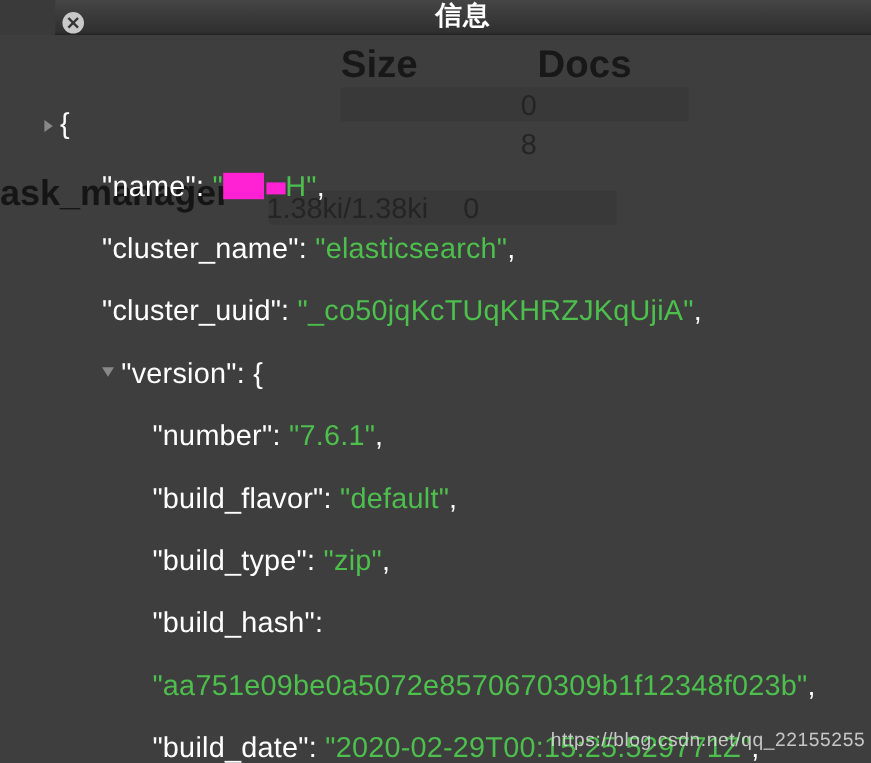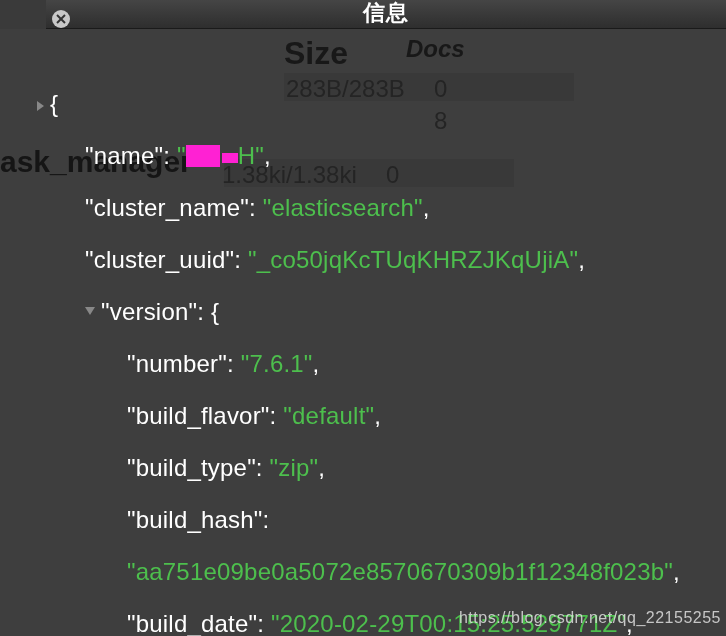--- a/index.html
+++ b/index.html
@@ -11,21 +11,21 @@
   .close-btn{width:18px;height:18px;border-radius:9px;background:#c8c8c8;
     margin-left:6px;display:flex;align-items:center;justify-content:center;
     font-size:14px;color:#222;font-weight:bold;line-height:1;}
   .title-text{flex:1;text-align:center;font-weight:bold;font-size:22px;
     letter-spacing:1px;}
   .client{position:relative;width:100%;height:calc(100% - 28px);
     background:#3e3e3e;padding-left:19px;}
   
   .bg{position:absolute;color:#161616;font-weight:900;opacity:0.95;}
   .bg-header-size{top:6px;left:284px;font-size:32px;}
-  .bg-header-docs{top:6px;left:406px;font-size:24px;font-style:italic;}
+  .bg-header-docs{top:6px;left:448px;font-size:32px;}
   .bg-row{position:absolute;font-size:24px;color:#222;font-weight:400;opacity:0.9;}
   .bg-label{position:absolute;font-size:30px;font-weight:900;color:#131313;opacity:0.95;}
   .bg-cellbg{position:absolute;background:#383838;height:28px;opacity:0.9;}
   
   .json{position:relative;color:#fff;font-size:24px;line-height:26px;
     padding:36px 18px 18px 18px;font-family:Arial,"Helvetica Neue",sans-serif;
     letter-spacing:0.2px;white-space:pre-wrap;word-break:break-all;}
   .ind1{padding-left:48px;}
   .ind2{padding-left:90px;}
   .k{color:#ffffff;}
@@ -56,21 +56,20 @@
     <div class="title-text">信息</div>
     <div style="width:24px"></div>
   </div>
 
   <div class="client">
 
     <div class="bg bg-header-size">Size</div>
     <div class="bg bg-header-docs">Docs</div>
 
     <div class="bg-cellbg" style="top:44px;left:284px;width:290px;"></div>
-    <div class="bg-row" style="top:46px;left:286px;">283B/283B</div>
     <div class="bg-row" style="top:46px;left:434px;">0</div>
 
     <div class="bg-row" style="top:78px;left:434px;">8</div>
 
     <div class="bg-label" style="top:116px;left:0;">ask_manager</div>
 
     <div class="bg-cellbg" style="top:130px;left:224px;width:290px;"></div>
     <div class="bg-row" style="top:132px;left:222px;">1.38ki/1.38ki</div>
     <div class="bg-row" style="top:132px;left:386px;">0</div>
 

